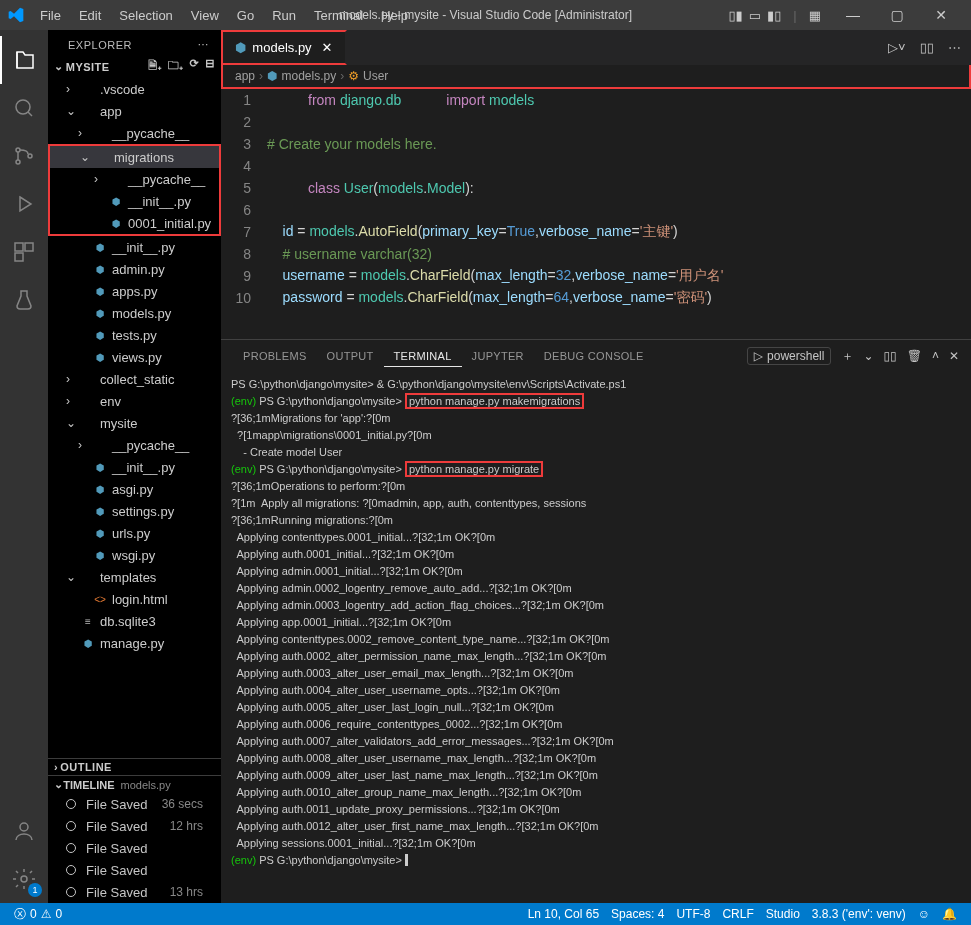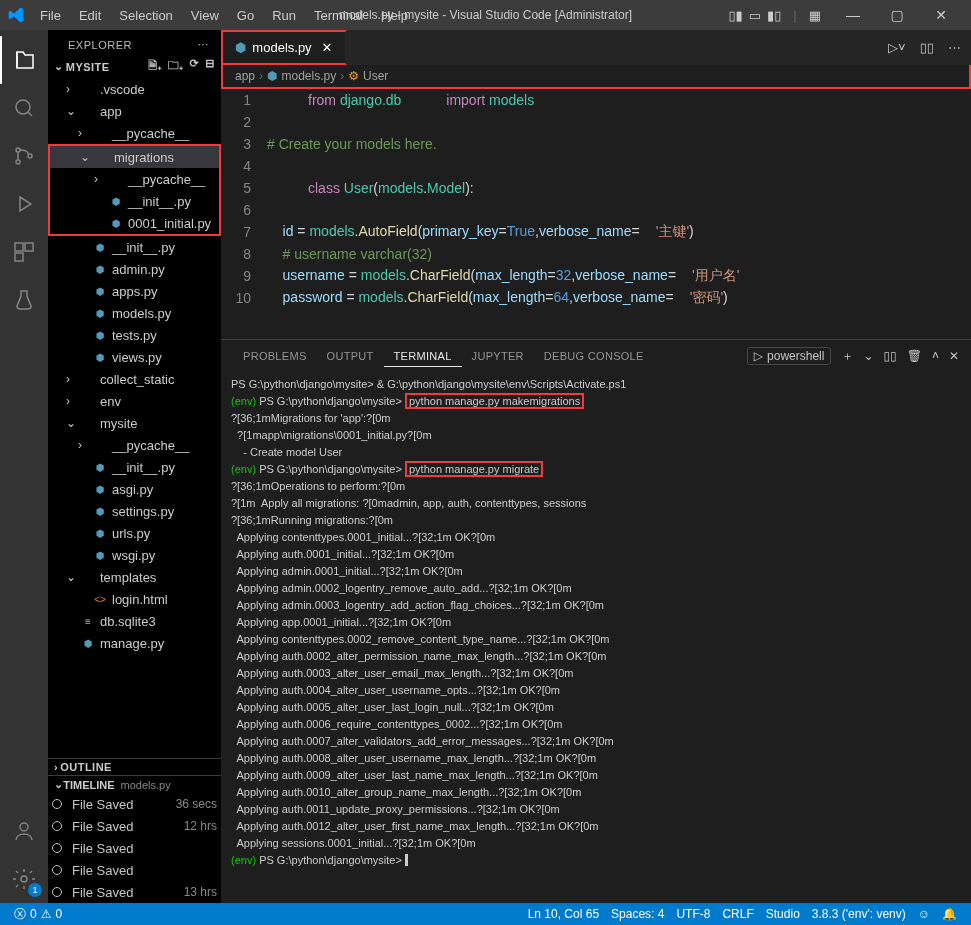--- a/index.html
+++ b/index.html
@@ -48,41 +48,41 @@
   .tab { display:flex; align-items:center; padding:0 12px; background:#1e1e1e; color:#fff; gap:6px; border-right:1px solid #252526; position:relative; }
   .tab-actions { margin-left:auto; display:flex; align-items:center; padding:0 10px; gap:14px; color:#c5c5c5; }
   .breadcrumb { height:24px; display:flex; align-items:center; padding-left:12px; font-size:12px; color:#a0a0a0; gap:4px; }
   .breadcrumb .sep { color:#666; }
   
   .editor { flex:1; overflow:hidden; background:#1e1e1e; }
   .gutter { width:46px; text-align:right; padding-right:16px; color:#858585; }
   .code-line { display:flex; height:22px; align-items:center; font-family:Consolas,monospace; font-size:14px; }
   .code { white-space:pre; }
   .kw { color:#c586c0;margin-left:41px; }
-  .str { color:#ce9178;margin-left:16px; }
+  .str { color:#ce9178; }
   .cls { color:#4ec9b0; }
   .fn { color:#dcdcaa; }
   .var { color:#9cdcfe; }
   .cmt { color:#6a9955; }
   .num { color:#569cd6; }
   .p { color:#d4d4d4; }
   .arg { color:#9cdcfe; }
   
   .panel { height:calc(100% - 35px - 24px - 300px); min-height:200px; background:#1e1e1e; border-top:1px solid #414141; display:flex; flex-direction:column; margin-top:auto; }
   .panel-tabs { display:flex; align-items:center; padding:0 12px; height:32px; font-size:11px; }
   .ptab { padding:4px 10px; color:#969696; cursor:pointer; letter-spacing:.3px; }
   .ptab.active { color:#e7e7e7; border-bottom:1px solid #e7e7e7; }
   .panel-actions { margin-left:auto; display:flex; align-items:center; gap:10px; color:#c5c5c5; font-size:12px; }
   .panel-actions .drop { border:1px solid #454545; padding:1px 6px; border-radius:3px; display:flex; align-items:center; gap:4px; }
   .term { font-family:Consolas,monospace; font-size:11px; line-height:17px; padding:4px 10px; overflow:hidden; white-space:pre; color:#ccc; flex:1; }
   .g { color:#16c60c; }
   .term .hl { border:2px solid #ee3b3b; padding:0 2px; }
   
   .outline-panel { font-size:11px; font-weight:700; padding:2px 6px; display:flex; align-items:center; border-top:1px solid #3c3c3c; }
-  .timeline-panel .row { display:flex; align-items:center; padding:2px 4px; font-size:13px; color:#c5c5c5; height:22px; }
+  .timeline-panel .row { display:flex; align-items:center; padding:2px 18px; font-size:13px; color:#c5c5c5; height:22px; }
   .timeline-panel .row .circ { width:10px; height:10px; border:1px solid #c5c5c5; border-radius:50%; margin-right:10px; }
   .timeline-panel .row .time { margin-left:auto; color:#888; font-size:12px; }
   .timeline-hdr { display:flex; align-items:center; padding:2px 6px; font-size:11px; font-weight:700; color:#ccc; border-top:1px solid #3c3c3c; }
   .timeline-hdr .subtitle { color:#888; font-weight:400; margin-left:6px; }
   
   .statusbar { height:22px; background:#007acc; color:#fff; display:flex; align-items:center; font-size:12px; padding:0 8px; }
   .statusbar .sbi { padding:0 6px; display:flex; align-items:center; gap:4px; }
   .status-right { margin-left:auto; display:flex; }
   
   .editor-pane { display:flex; flex-direction:column; flex:1; min-height:0; }

